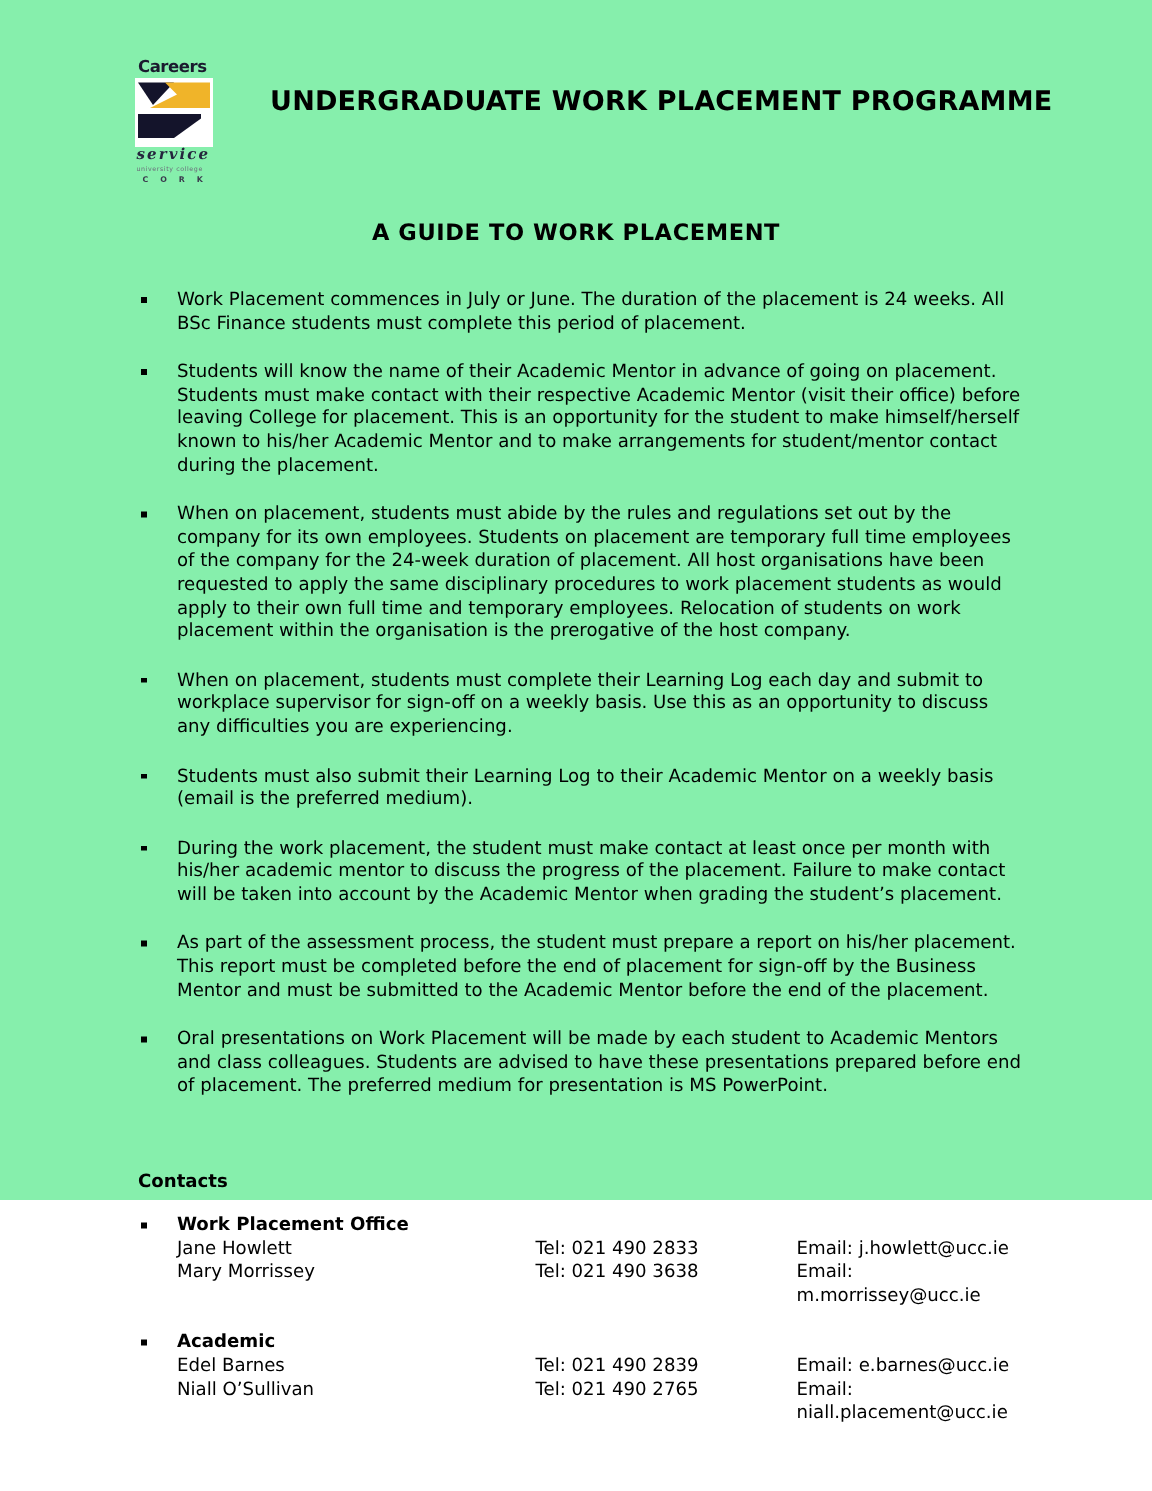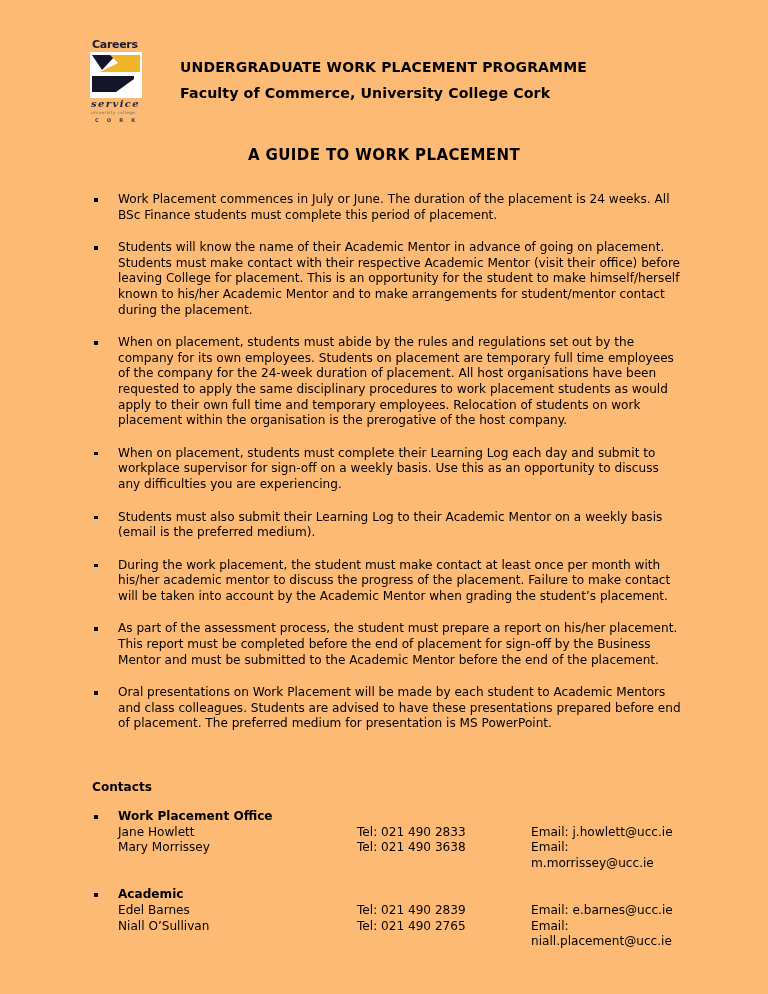--- a/index.html
+++ b/index.html
@@ -10,22 +10,22 @@
     width: 768px;
     height: 994px;
     background: #ffffff;
     font-family: "DejaVu Sans", "Liberation Sans", sans-serif;
     color: #000000;
     overflow: hidden;
   }
   .page {
     position: relative;
     width: 768px;
-    height: 994px;
-    background: #fdba74;
+    height: 800px;
+    background: #86efac;
   }
 
   
   .header {
     position: absolute;
     left: 88px;
     top: 38px;
     width: 600px;
     height: 95px;
   }
@@ -87,21 +87,21 @@
     line-height: 7px;
     white-space: nowrap;
   }
 
   .header-titles {
     position: absolute;
     left: 92px;
     top: 20px;
   }
   .header-line1 {
-    font-size: 14px;
+    font-size: 18px;
     font-weight: 700;
     letter-spacing: 0.15px;
     line-height: 19px;
     white-space: nowrap;
   }
   .header-line2 {
     margin-top: 7px;
     font-size: 14.2px;
     font-weight: 700;
     letter-spacing: 0.1px;
@@ -211,21 +211,20 @@
 
         <polygon points="2,24 44,24 44,27 26,40 2,40" fill="#14142B"></polygon>
       </svg>
       <div class="logo-service">service</div>
       <div class="logo-sub1">university college</div>
       <div class="logo-sub2">C O R K</div>
     </div>
 
     <div class="header-titles">
       <div class="header-line1">UNDERGRADUATE WORK PLACEMENT PROGRAMME</div>
-      <div class="header-line2">Faculty of Commerce, University College Cork</div>
     </div>
   </div>
 
   <div class="doc-title">A GUIDE TO WORK PLACEMENT</div>
 
   <div class="body">
 
     <div class="bullet-item">
       <span class="bullet-marker"></span>
       <div class="bullet-text">Work Placement commences in July or June.  The duration of the placement is 24 weeks.  All BSc Finance students must complete this period of placement.</div>

